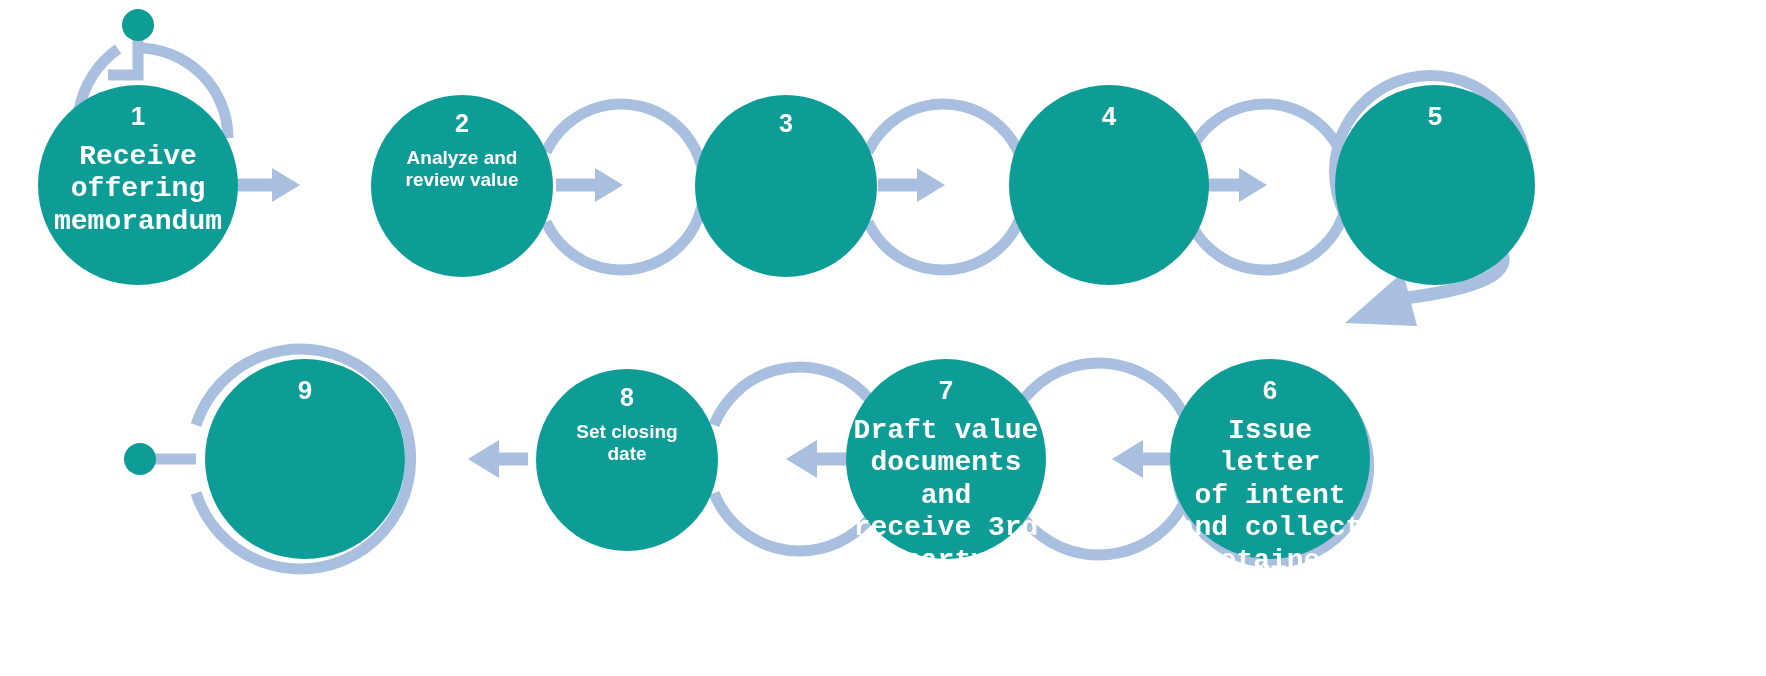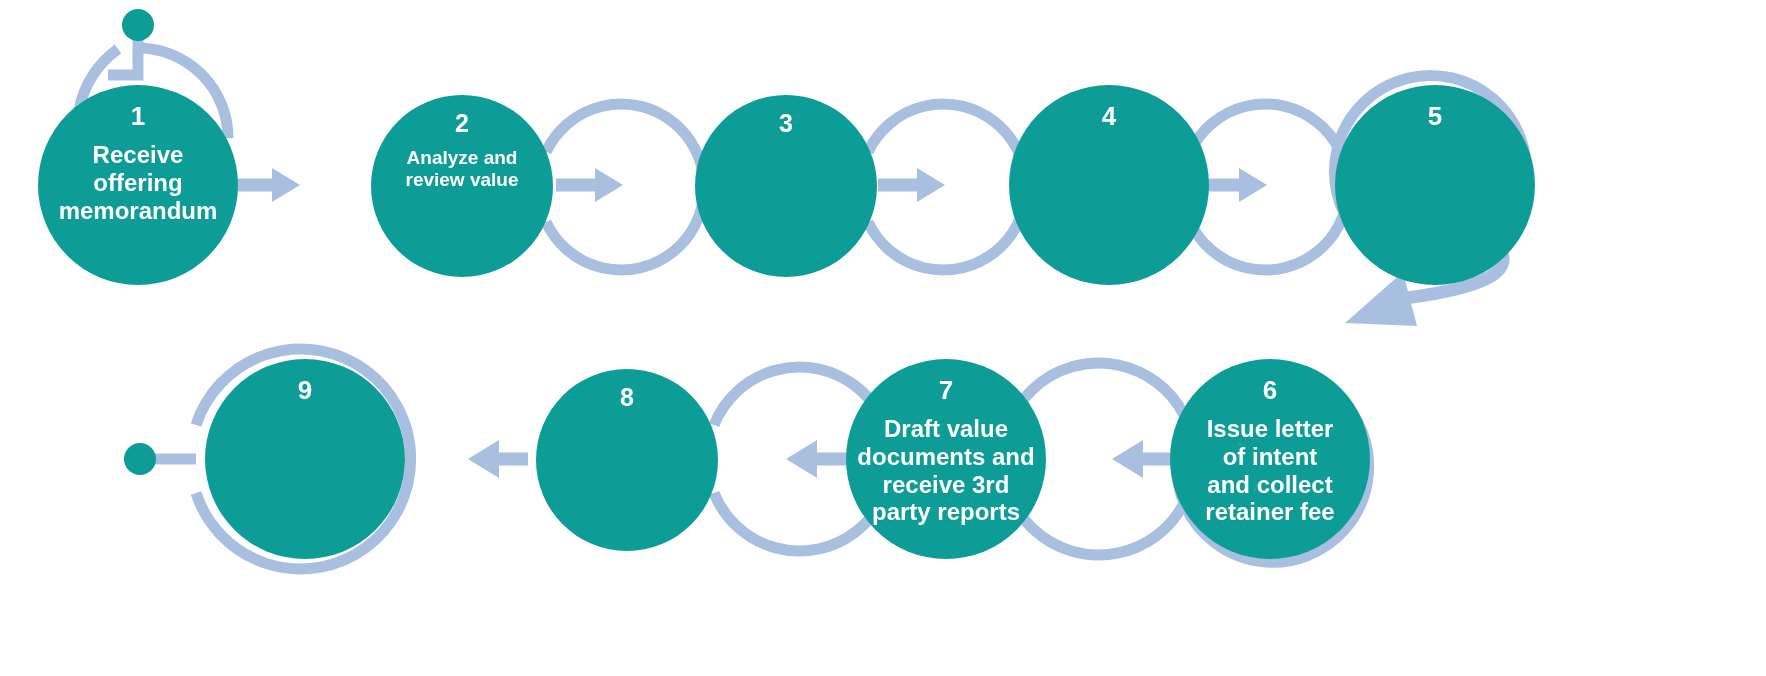--- a/index.html
+++ b/index.html
@@ -42,21 +42,21 @@
     color:#ffffff;
     line-height:1.16;
     padding:0 6px;
     white-space:pre-line;
   }
   
   .n-lg{ width:200px; height:200px; }
   .n-md{ width:182px; height:182px; }
 
   .n-lg .node-num{ font-size:26px; padding-top:18px; }
-  .n-lg .node-label{ font-size:24px; padding-top:12px; }
+  .n-lg .node-label{ font-size:28px; padding-top:12px;font-family:Liberation Mono, monospace; }
 
   .n-md .node-num{ font-size:25px; padding-top:16px; }
   .n-md .node-label{ font-size:19px; padding-top:11px; }
 </style>
 </head>
 <body>
 
 <div id="stage">
 
   <svg id="svg-layer" viewBox="0 0 1766 676">
@@ -176,19 +176,21 @@
   <div class="node n-lg" style="left:846px; top:359px;">
     <span class="node-num">7</span>
     <span class="node-label">Draft value
 documents and
 receive 3rd
 party reports</span>
   </div>
 
   <div class="node n-md" style="left:536px; top:369px;">
     <span class="node-num">8</span>
+    <span class="node-label">Set closing
+date</span>
   </div>
 
   <div class="node n-lg" style="left:205px; top:359px;">
     <span class="node-num">9</span>
   </div>
 
 </div>
 
 </body></html>

